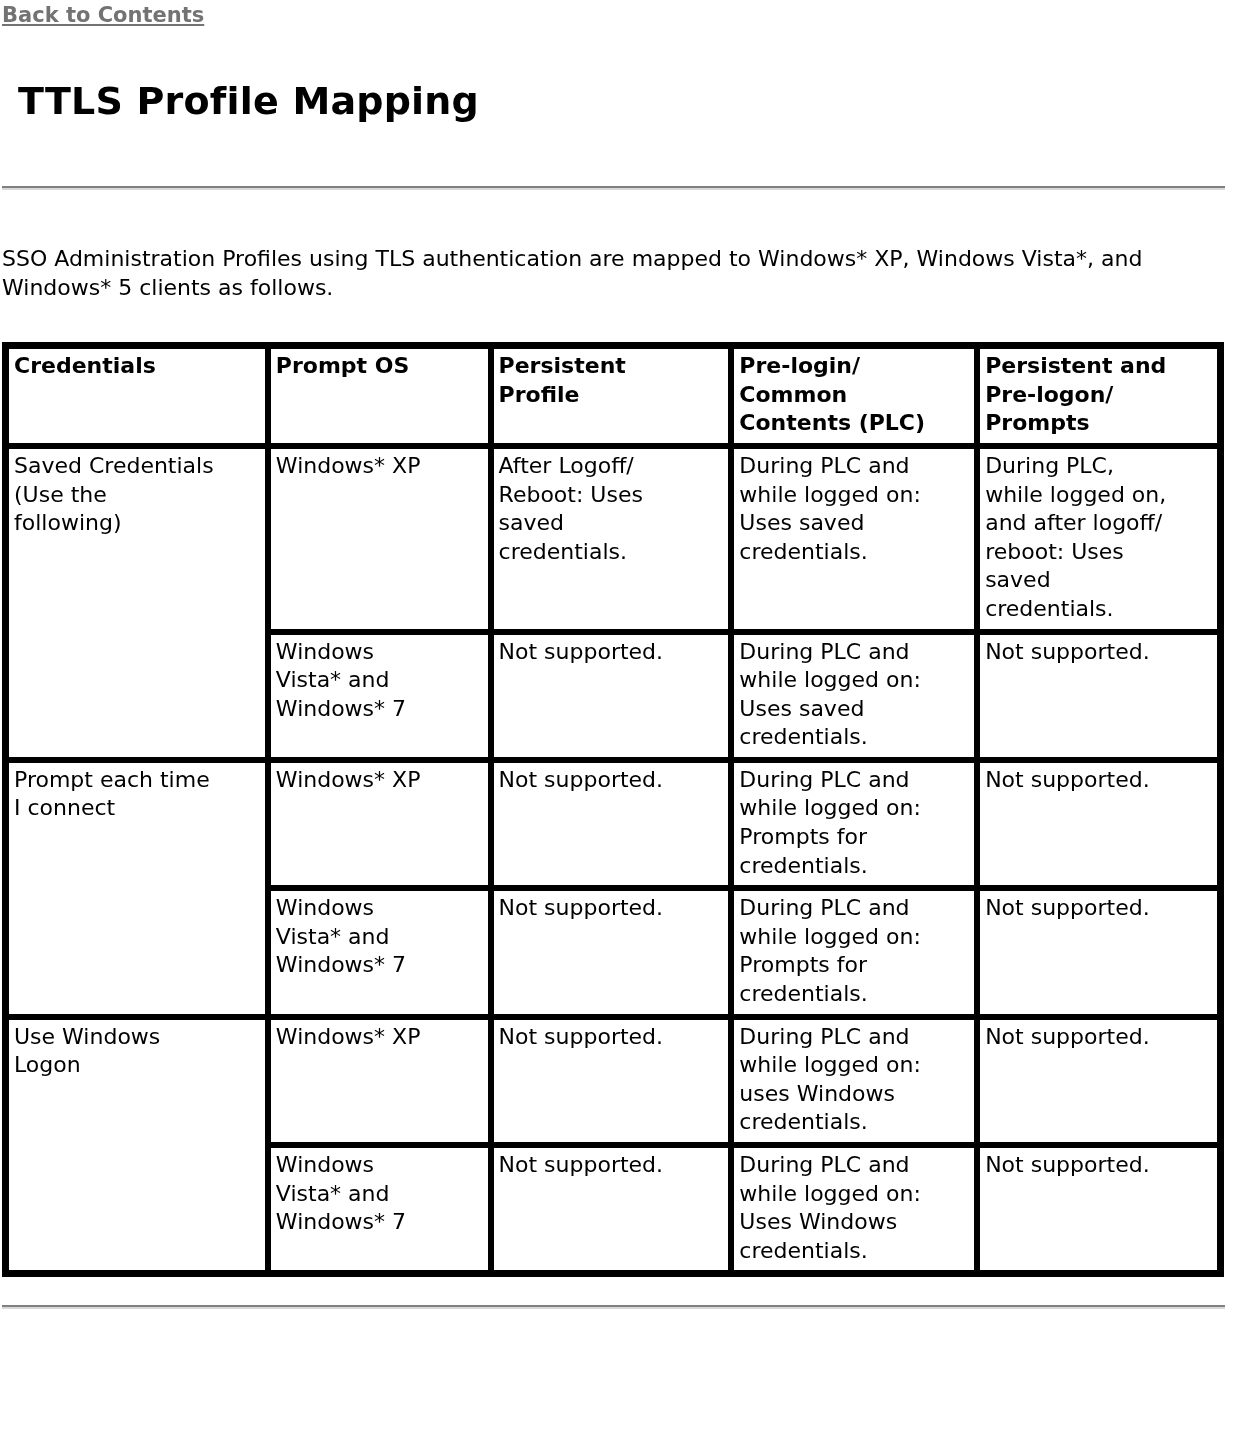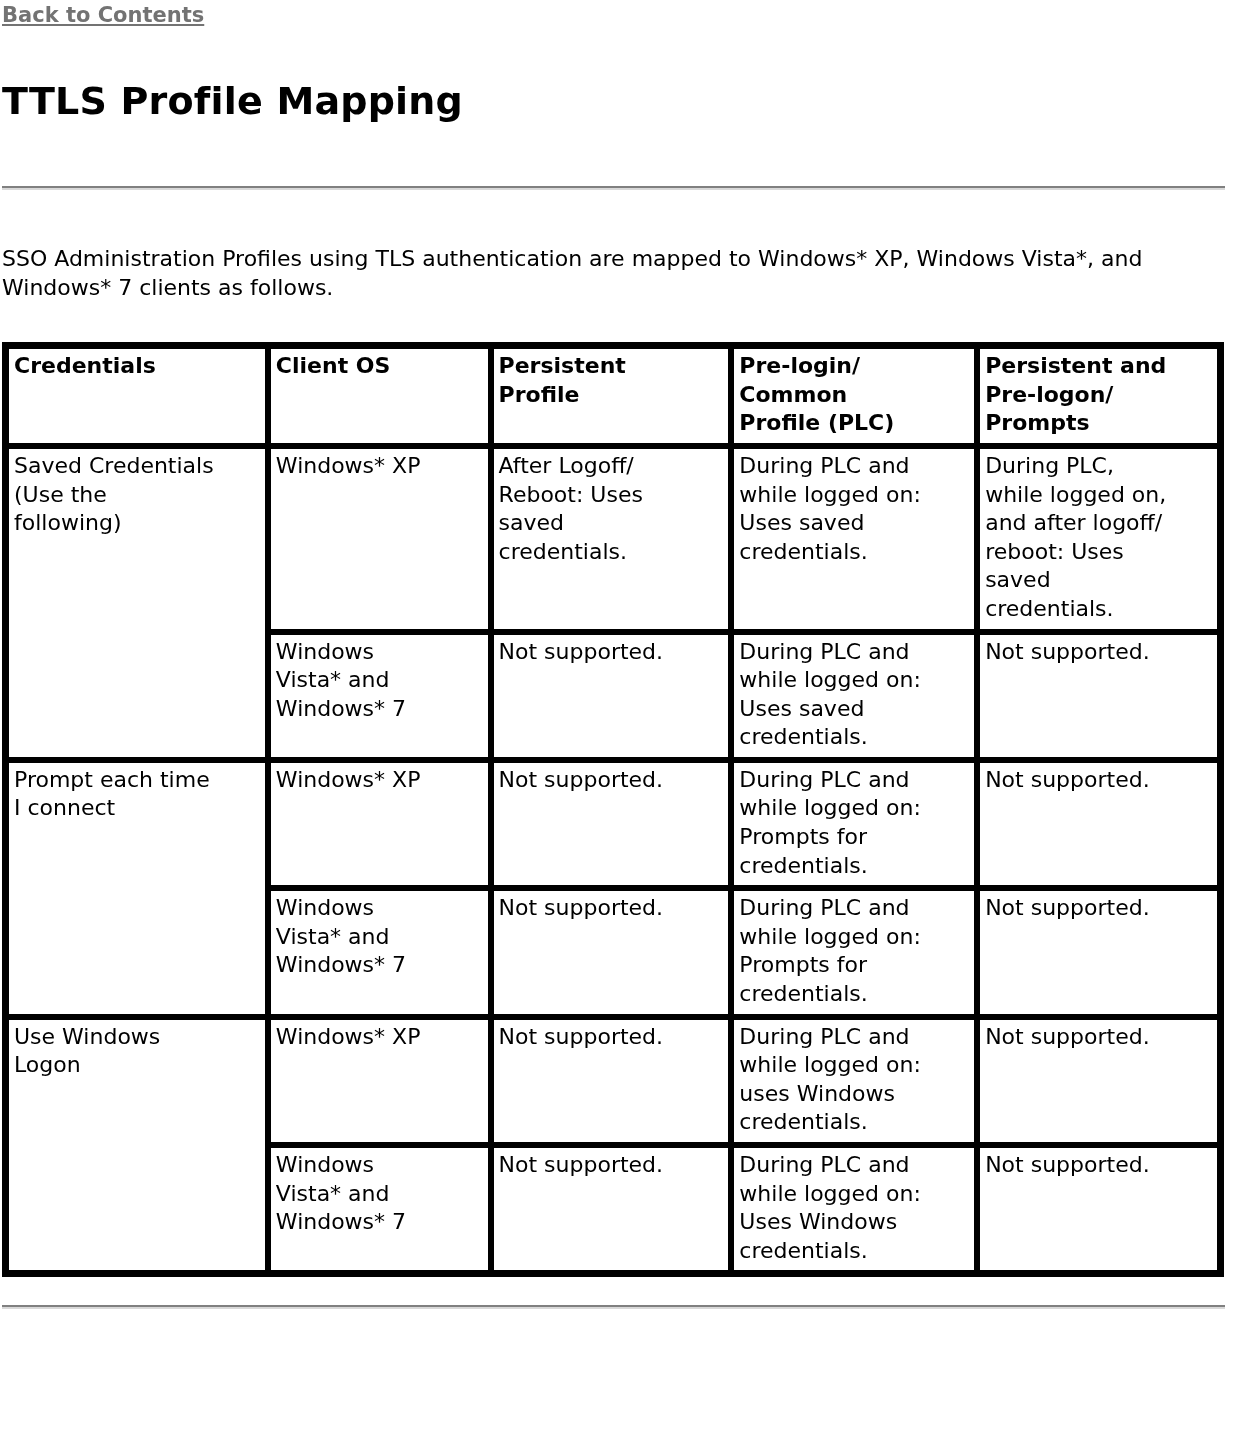--- a/index.html
+++ b/index.html
@@ -26,21 +26,21 @@
     text-decoration: underline;
     font-weight: bold;
     font-size: 21px;
   }
   .toplink {
     padding-top: 2px;
   }
   h1.page-title {
     font-size: 38px;
     font-weight: bold;
-    margin: 52px 0 0 0;
+    margin: 52px 0 0 16px;
     letter-spacing: 0.2px;
     line-height: 1.1;
   }
   hr.rule {
     border: 0;
     border-top: 2px solid #808080;
     border-bottom: 2px solid #d9d9d9;
     height: 0;
     margin: 63px 0 0 0;
   }
@@ -93,46 +93,46 @@
 <div class="page">
 
   <div class="toplink">
     <a class="navlink" href="#">Back to Contents</a>
   </div>
 
   <h1 class="page-title">TTLS Profile Mapping</h1>
 
   <hr class="rule">
 
-  <p class="intro">SSO Administration Profiles using TLS authentication are mapped to Windows* XP, Windows Vista*, and Windows* 7 clients as follows.</p>
+  <p class="intro">SSO Administration Profiles using TLS authentication are mapped to Windows* XP, Windows Vista*, and Windows* 5 clients as follows.</p>
 
   <table class="mapping">
     <colgroup>
       <col class="col1">
         <col class="col2">
         <col class="col3">
         <col class="col4">
         <col class="col5">
     </colgroup>
     <tbody>
       <tr>
         <td class="hdr">
             <span class="cell-txt">Credentials</span>
           </td>
         <td class="hdr">
-            <span class="cell-txt">Client OS</span>
+            <span class="cell-txt">Prompt OS</span>
           </td>
         <td class="hdr">
             <span class="cell-txt">Persistent
 Profile</span>
           </td>
         <td class="hdr">
             <span class="cell-txt">Pre-login/
 Common
-Profile (PLC)</span>
+Contents (PLC)</span>
           </td>
         <td class="hdr">
             <span class="cell-txt">Persistent and
 Pre-logon/
 Prompts</span>
           </td>
       </tr>
 
       <tr>
         <td rowspan="2">

